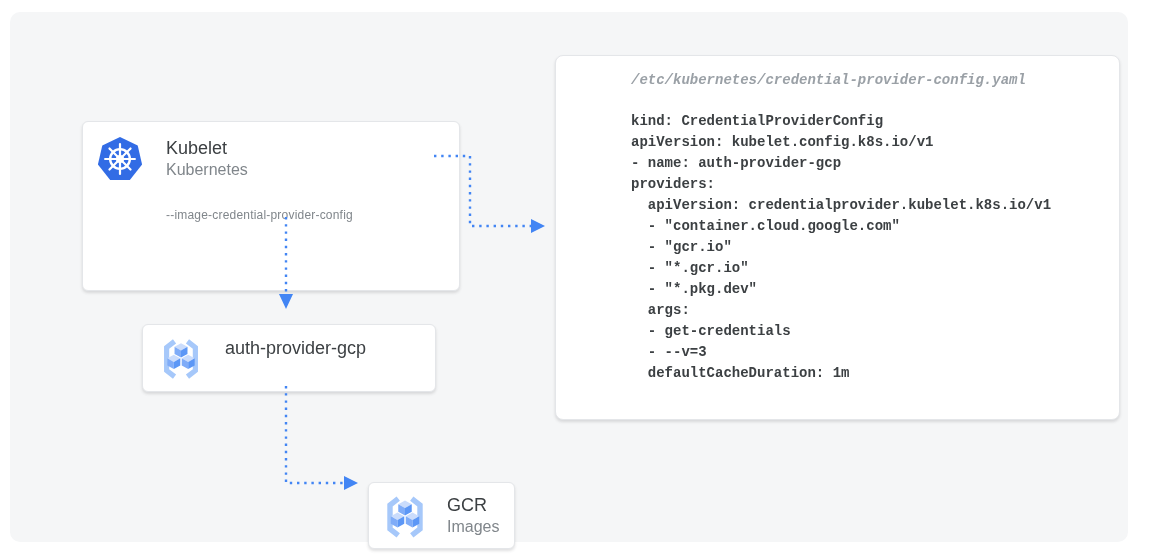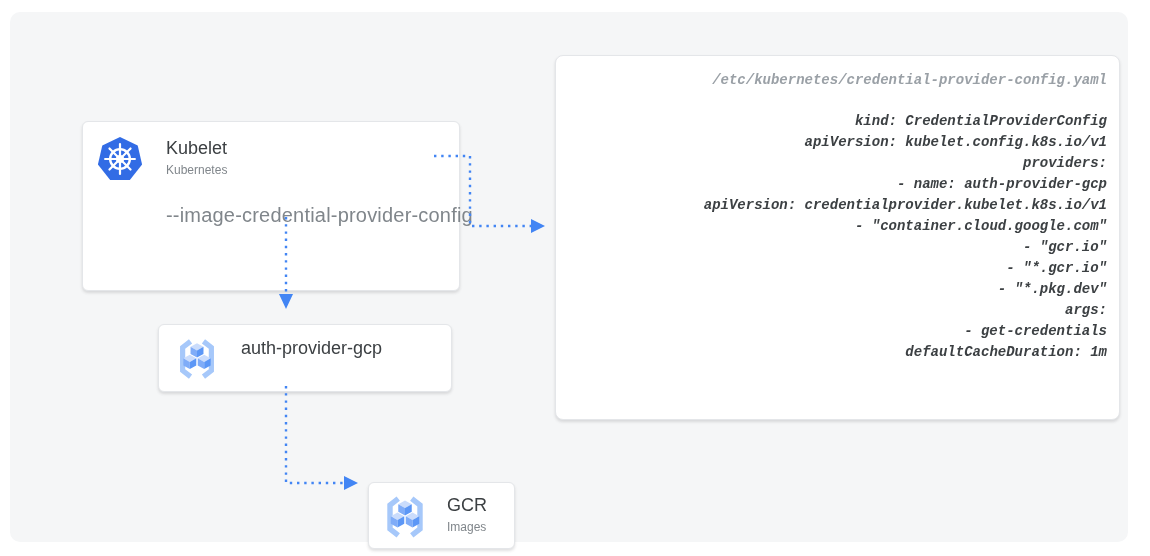--- a/index.html
+++ b/index.html
@@ -18,67 +18,67 @@
     border-radius: 10px;
   }
   .node {
     position: absolute;
     background: #ffffff;
     border: 1px solid #e4e6e9;
     border-radius: 6px;
     box-shadow: 0 2px 3px rgba(60,64,67,.16);
   }
   .node-kubelet  { left: 72px;  top: 65px;  width: 378px; height: 170px; margin-top: 44px; }
-  .node-auth     { left: 148px; top: 312px; width: 294px; height: 68px; }
+  .node-auth     { left: 132px; top: 312px; width: 294px; height: 68px; }
   .node-gcr      { left: 358px; top: 470px; width: 147px; height: 67px; }
-  .node-yaml     { left: 545px; top: 43px;  width: 565px; height: 365px; border-radius: 8px; text-align: right; }
+  .node-yaml     { left: 545px; top: 43px;  width: 565px; height: 365px; border-radius: 8px; }
 
   .icon-badge { position: absolute; display: block; }
   .k8s-badge  { left: 13px; top: 13px; width: 48px; height: 48px; }
   .gcr-badge-auth { left: 15px; top: 11px; width: 46px; height: 46px; }
   .gcr-badge-gcr  { left: 12px; top: 10px; width: 48px; height: 48px; }
 
   .node-title {
     position: absolute;
     font-size: 18px; line-height: 22px;
     color: #3c4043;
     white-space: nowrap;
   }
   .node-sub {
     position: absolute;
-    font-size: 12px; line-height: 20px;
+    font-size: 16px; line-height: 20px;
     color: #80868b;
     white-space: nowrap;
   }
   .t-kubelet { left: 83px; top: 15px; }
   .s-kubelet { left: 83px; top: 38px; }
   .flags { position: absolute; left: 83px; top: 80px; }
   .flag {
-    font-size: 20px; line-height: 26px;
+    font-size: 12px; line-height: 26px;
     color: #80868b;
     letter-spacing: .2px;
     white-space: nowrap;
   }
   .t-auth { left: 82px; top: 12px; }
   .s-auth { left: 82px; top: 35px; }
   .t-gcr  { left: 78px; top: 11px; }
   .s-gcr  { left: 78px; top: 34px; }
 
   .yaml-inner { position: absolute; left: 75px; top: 15px; right: 12px; }
   .yaml-path {
     font-family: "Liberation Mono", monospace;
     font-style: italic; font-weight: 700;
     font-size: 14px; line-height: 18px;
     color: #9aa0a6;
     white-space: pre;
     margin-bottom: 22px;
   }
   .code-line {
     font-family: "Liberation Mono", monospace;
-    font-style: italic; font-weight: 700;
+    font-weight: 700;
     font-size: 14px; line-height: 21px;
     color: #3c4043;
     white-space: pre;
   }
 
   .connectors {
     position: absolute; left: 0; top: 0;
     width: 1150px; height: 556px;
     pointer-events: none;
   }
@@ -157,29 +157,30 @@
     </span>
     <div class="node-title t-gcr">GCR</div>
     <div class="node-sub s-gcr">Images</div>
   </div>
 
   <div class="node node-yaml">
     <div class="yaml-inner">
       <div class="yaml-path">/etc/kubernetes/credential-provider-config.yaml</div>
       <div class="code-line">kind: CredentialProviderConfig</div>
       <div class="code-line">apiVersion: kubelet.config.k8s.io/v1</div>
+      <div class="code-line">- name: auth-provider-gcp</div>
       <div class="code-line">providers:</div>
-      <div class="code-line">- name: auth-provider-gcp</div>
       <div class="code-line">  apiVersion: credentialprovider.kubelet.k8s.io/v1</div>
       <div class="code-line">  - "container.cloud.google.com"</div>
       <div class="code-line">  - "gcr.io"</div>
       <div class="code-line">  - "*.gcr.io"</div>
       <div class="code-line">  - "*.pkg.dev"</div>
       <div class="code-line">  args:</div>
       <div class="code-line">  - get-credentials</div>
+      <div class="code-line">  - --v=3</div>
       <div class="code-line">  defaultCacheDuration: 1m</div>
     </div>
   </div>
 
 </div>
 
 <svg class="connectors" viewBox="0 0 1150 556">
   <g>
     <polyline points="434,156 470,156 470,226 531,226"></polyline>
     <polygon points="531,219 531,233 545,226"></polygon>

